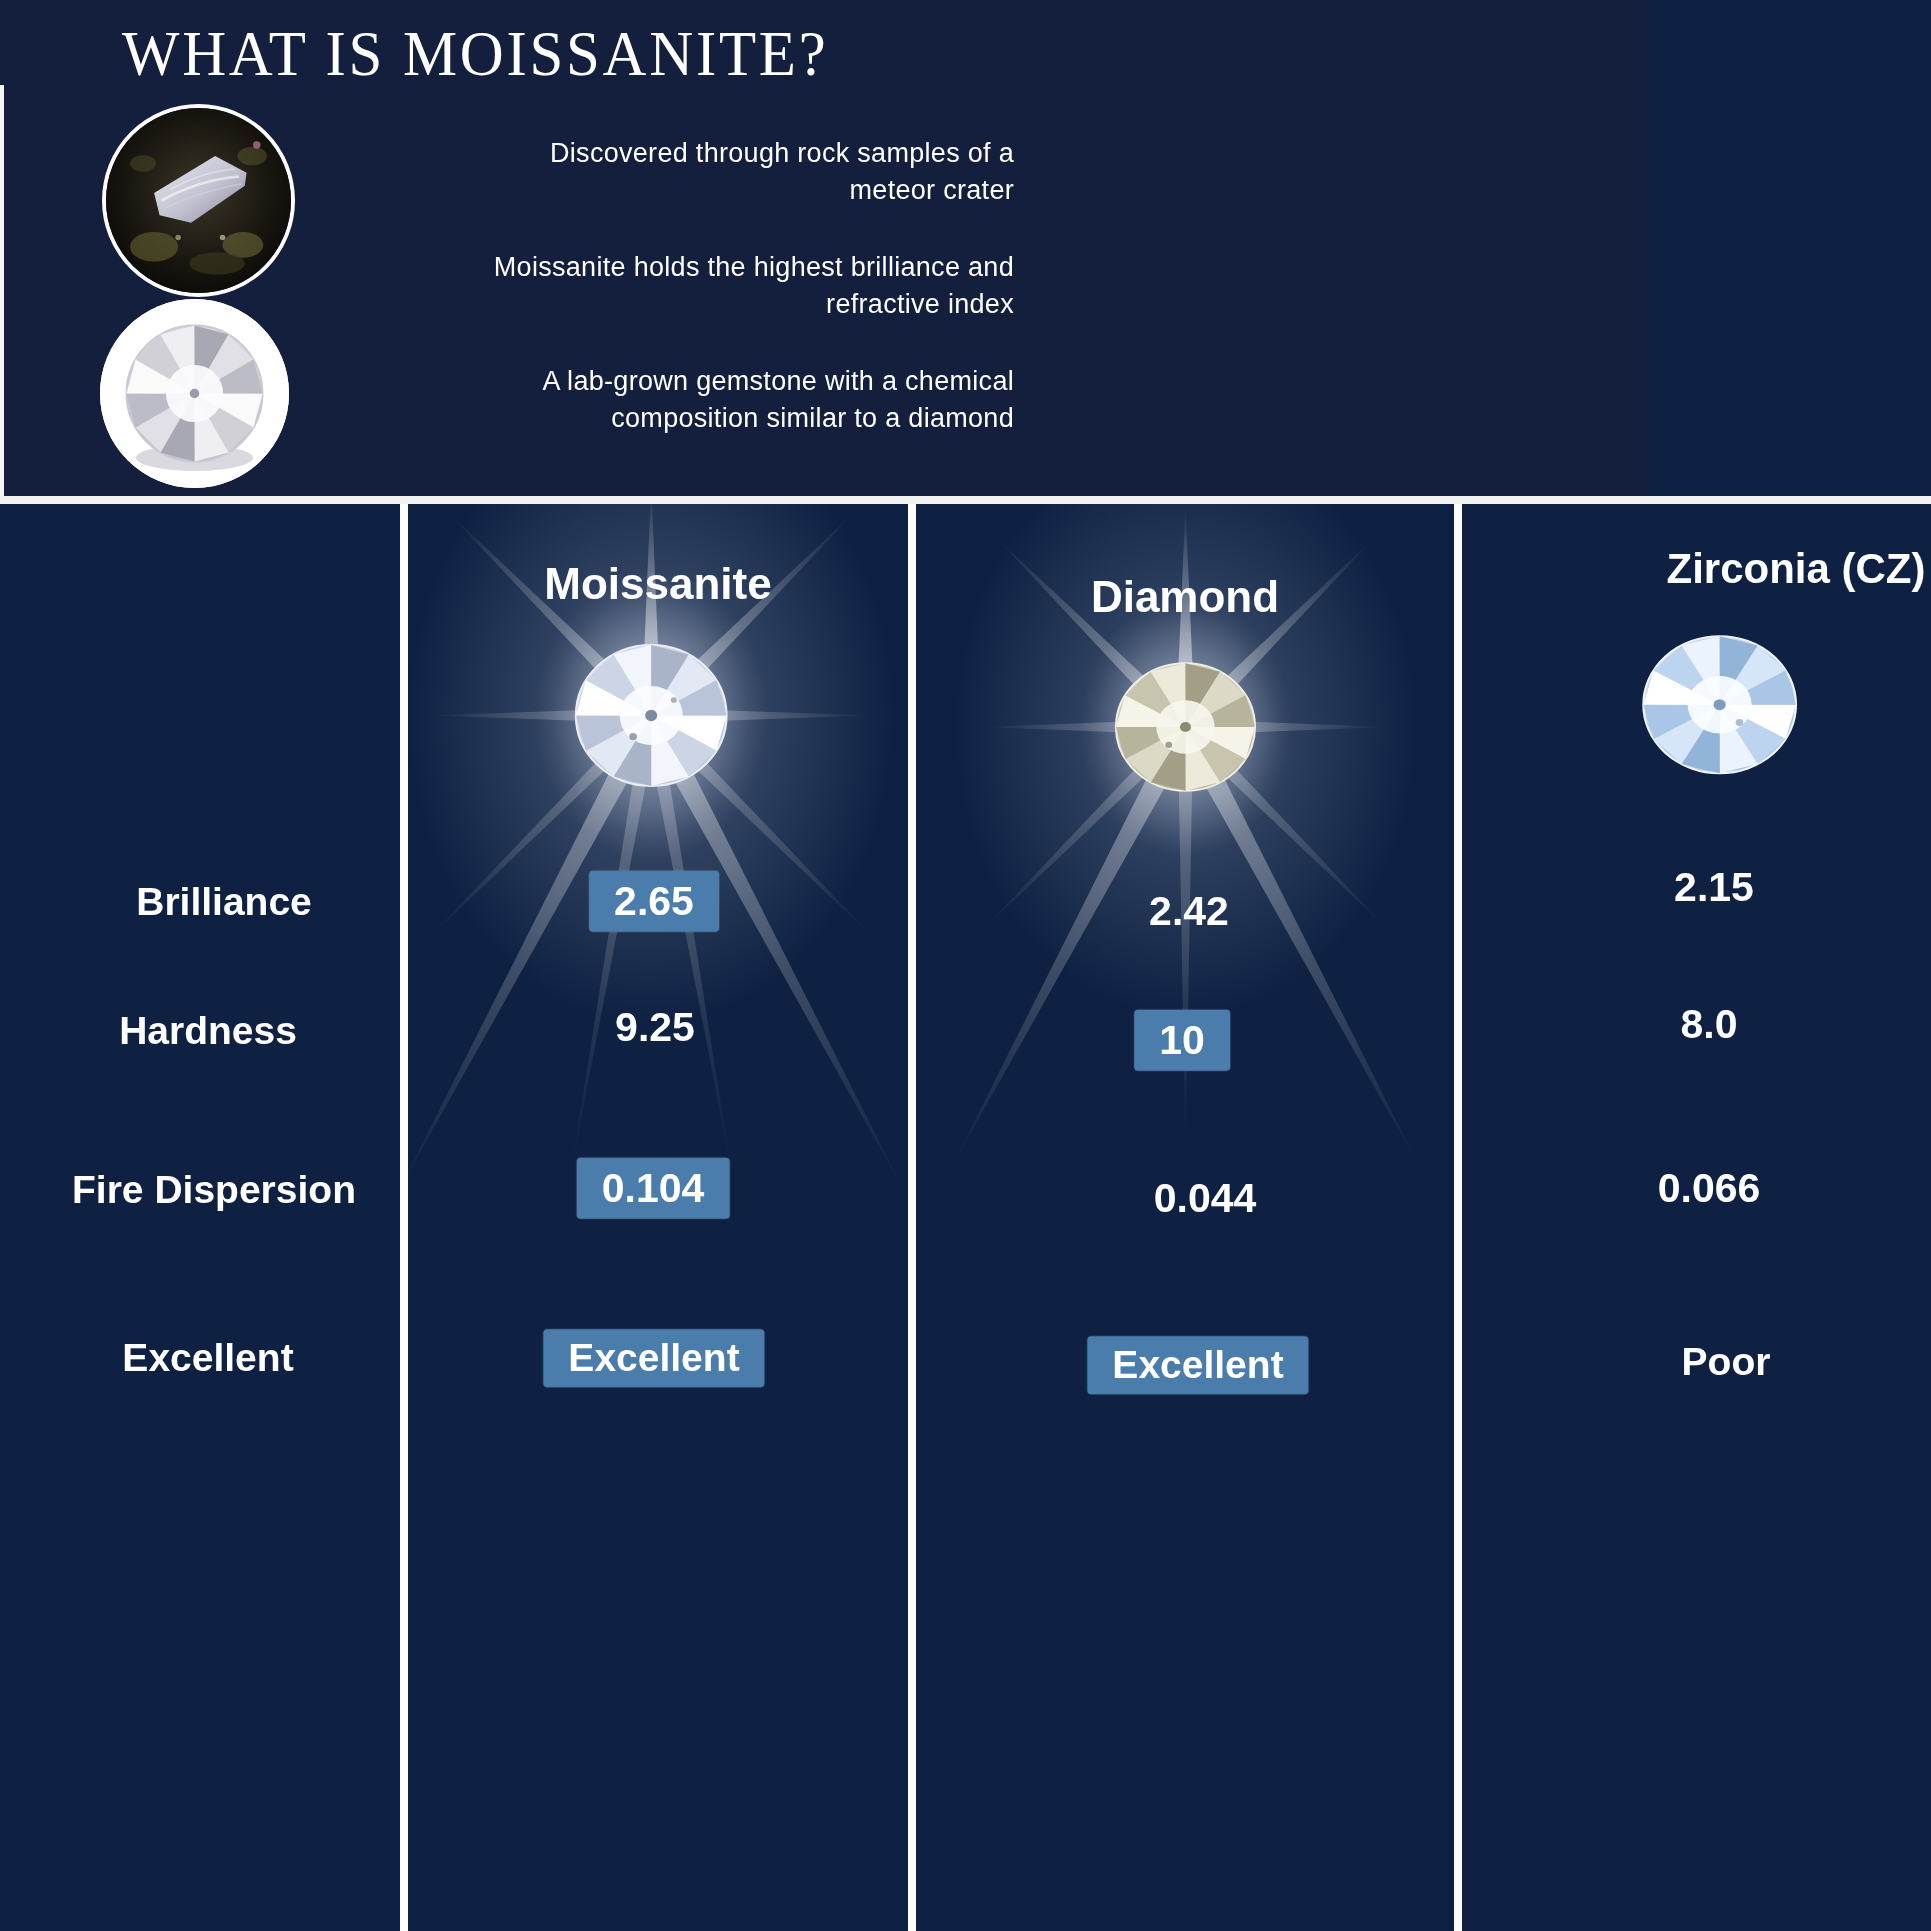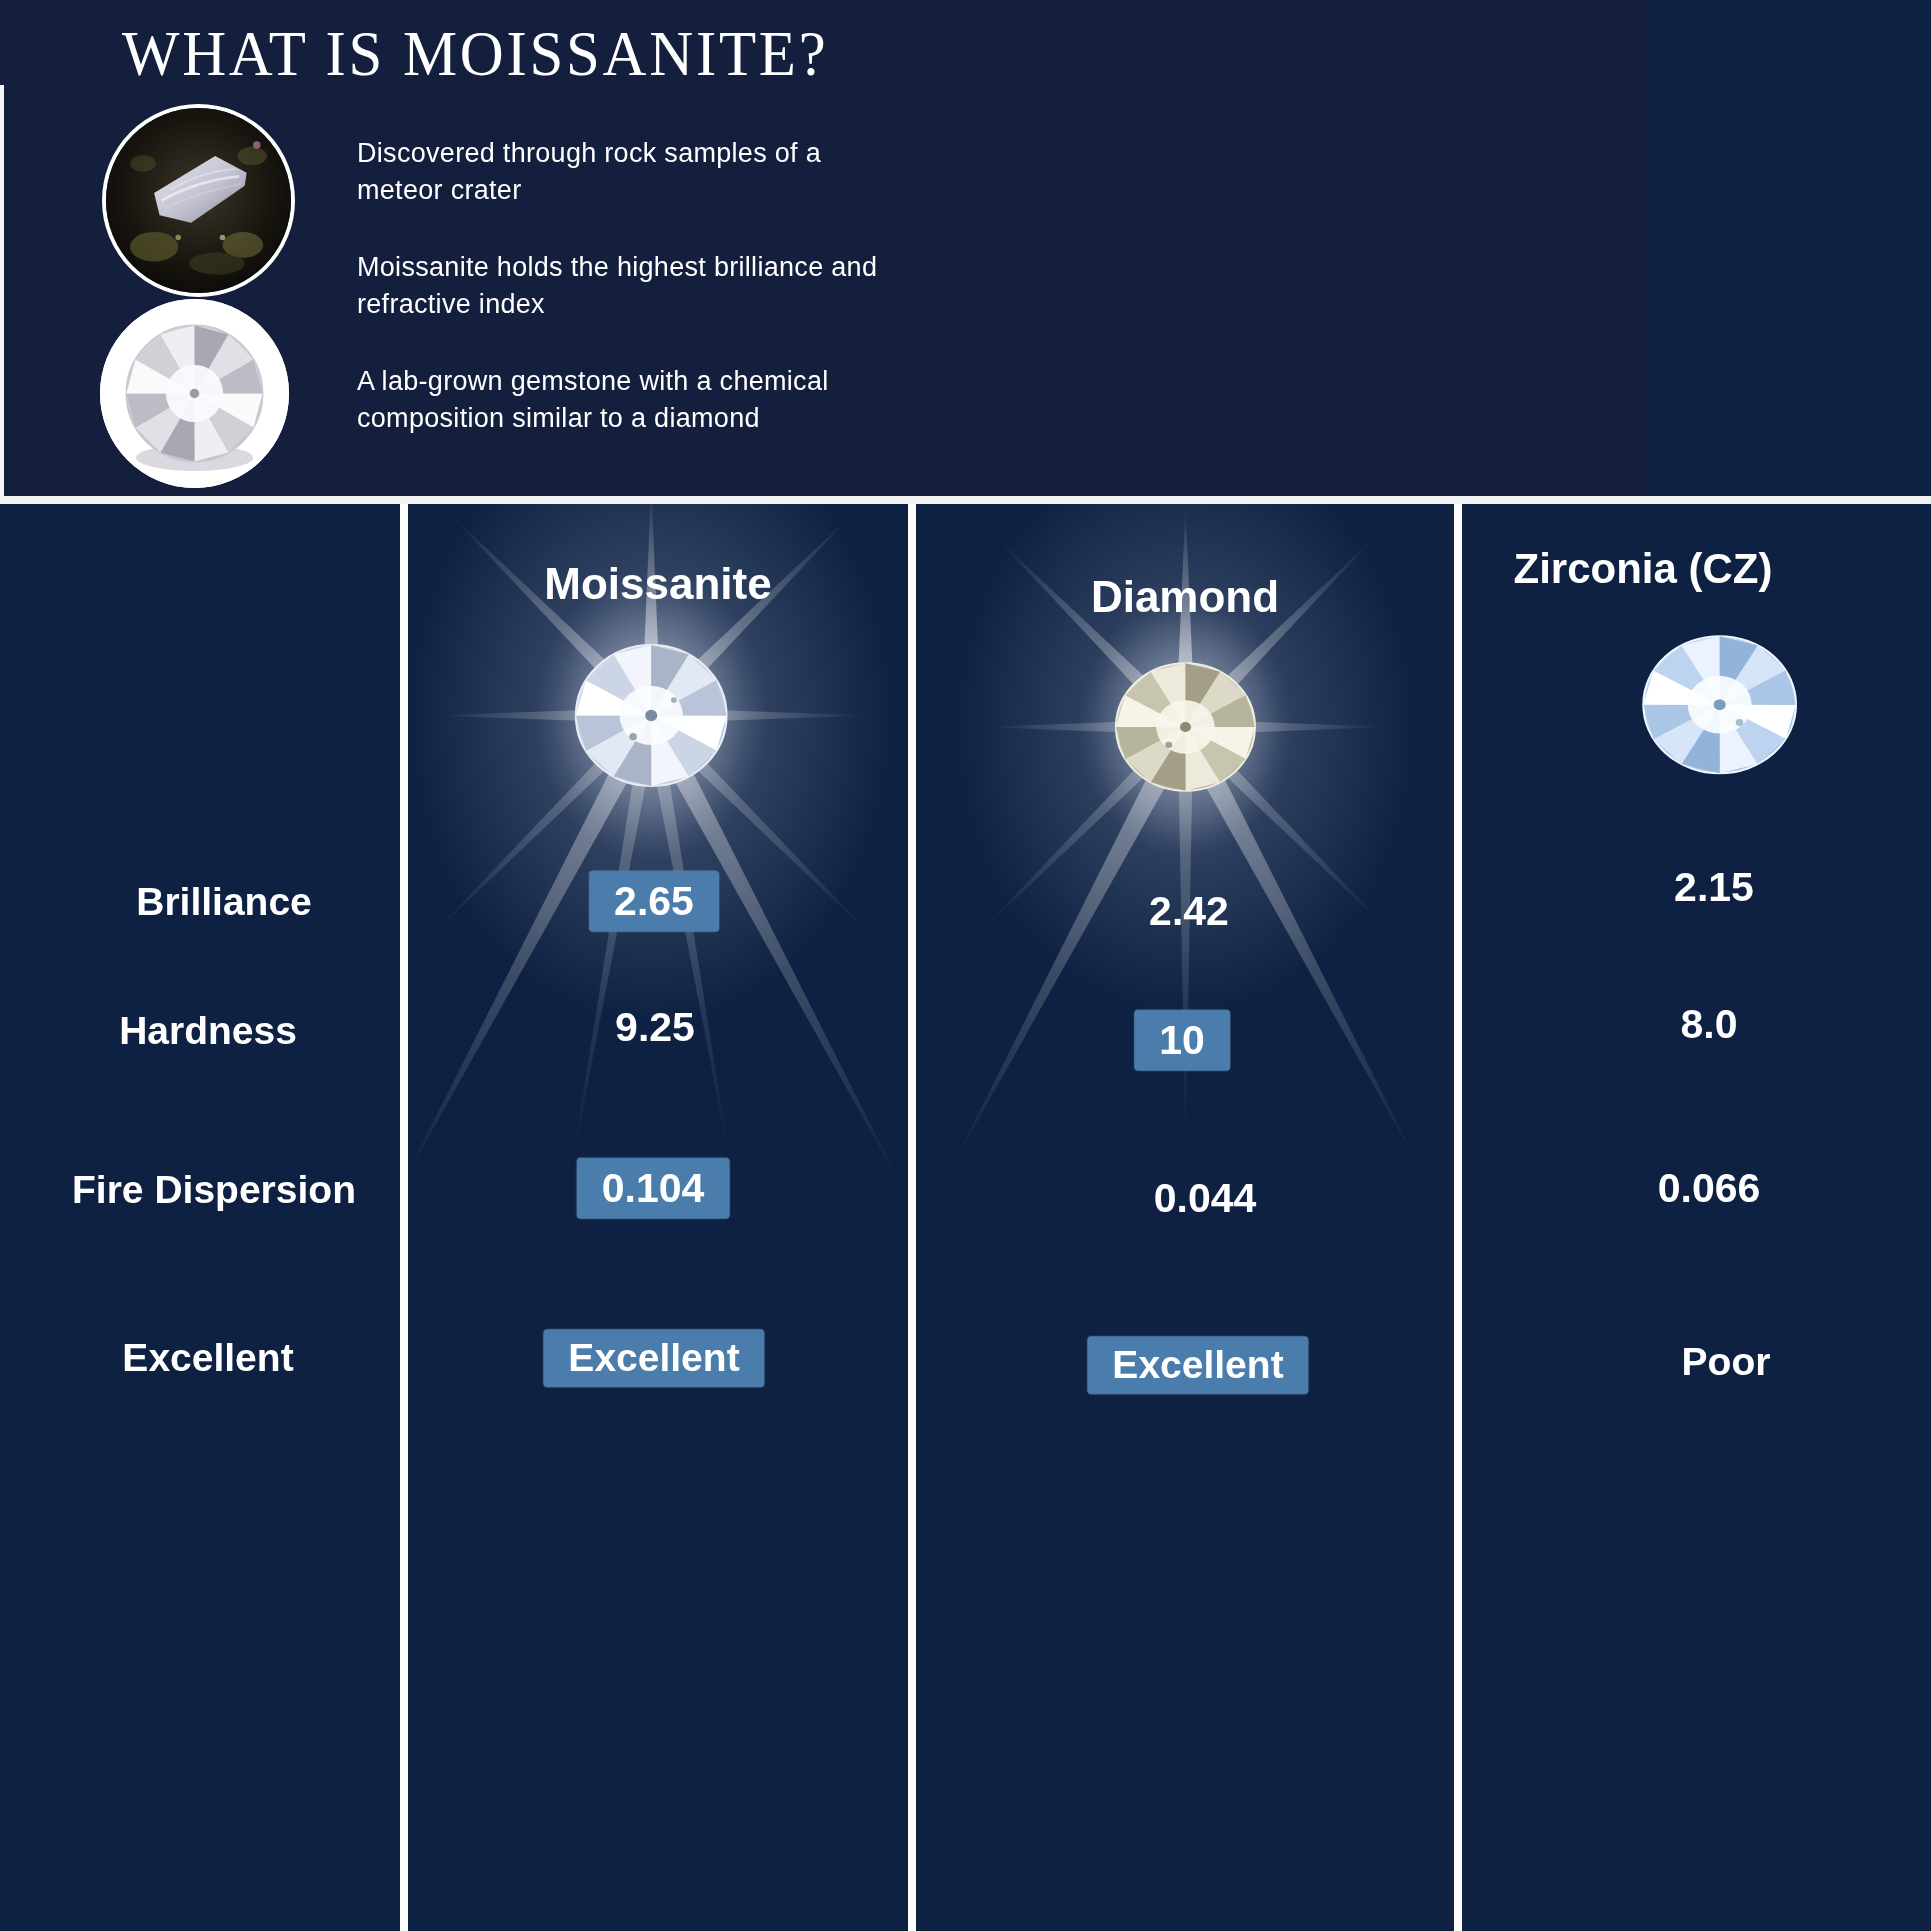--- a/index.html
+++ b/index.html
@@ -1,21 +1,21 @@
 <!DOCTYPE html>
 <html><head>
 <meta charset="utf-8">
 <style>
   html,body{margin:0;padding:0;background:#0e2142;}
   .page{
     position:relative;width:1931px;height:1931px;overflow:hidden;
     background:#0e2142;font-family:"Liberation Sans",sans-serif;color:#fff;
   }
   
-  .intro{position:absolute;left:0;top:0;width:1650px;height:498px;background:#141f3e;}
+  .intro{position:absolute;left:0;top:0;width:1650px;height:498px;background:#141f3e;text-align:right;}
   .left-edge{position:absolute;left:0;top:85px;width:3.9px;height:413px;background:#f5f5f5;}
   .title{
     position:absolute;left:122px;top:17.4px;margin:0;
     font-family:"Liberation Serif",serif;font-weight:400;
     font-size:64px;letter-spacing:2.9px;color:#fff;
     transform:scaleX(0.95);transform-origin:left center;white-space:nowrap;
   }
   .photo-circle{position:absolute;border-radius:50%;overflow:hidden;}
   .photo-circle.meteor{left:102px;top:104px;width:185px;height:185px;border:4.8px solid #fff;}
   .photo-circle.gem{left:100px;top:299px;width:189px;height:189px;background:#fff;}
@@ -254,21 +254,21 @@
       <polygon points="0,0 50,-86.6 86.6,-50" fill="#d6e6f8"></polygon>
       <polygon points="0,0 86.6,-50 100,0" fill="#a9c6e6"></polygon>
       <circle r="42" fill="#fcfeff" opacity="0.9"></circle>
       <circle r="8" fill="#7d9cbe"></circle>
       <circle cx="26" cy="26" r="5" fill="#5f7fa0" opacity="0.5"></circle>
     </g>
   </svg>
 
   <div class="cell col-header" style="left:658px;top:584px;">Moissanite</div>
   <div class="cell col-header" style="left:1185px;top:597px;">Diamond</div>
-  <div class="cell col-header zirc" style="left:1643px;top:569px;">Zirconia (CZ)</div>
+  <div class="cell col-header zirc" style="left:1796px;top:569px;">Zirconia (CZ)</div>
 
   <div class="cell row-label" style="left:208px;top:902px;margin-left:16px;">Brilliance</div>
   <div class="cell row-label" style="left:208px;top:1031px;">Hardness</div>
   <div class="cell row-label" style="left:214px;top:1190px;">Fire Dispersion</div>
   <div class="cell row-label" style="left:208px;top:1358px;">Excellent</div>
 
   <div class="cell val boxed" style="left:654px;top:901px;">2.65</div>
   <div class="cell val" style="left:655px;top:1027px;text-align:right;">9.25</div>
   <div class="cell val boxed" style="left:653px;top:1188px;">0.104</div>
   <div class="cell val word boxed" style="left:654px;top:1358px;">Excellent</div>

